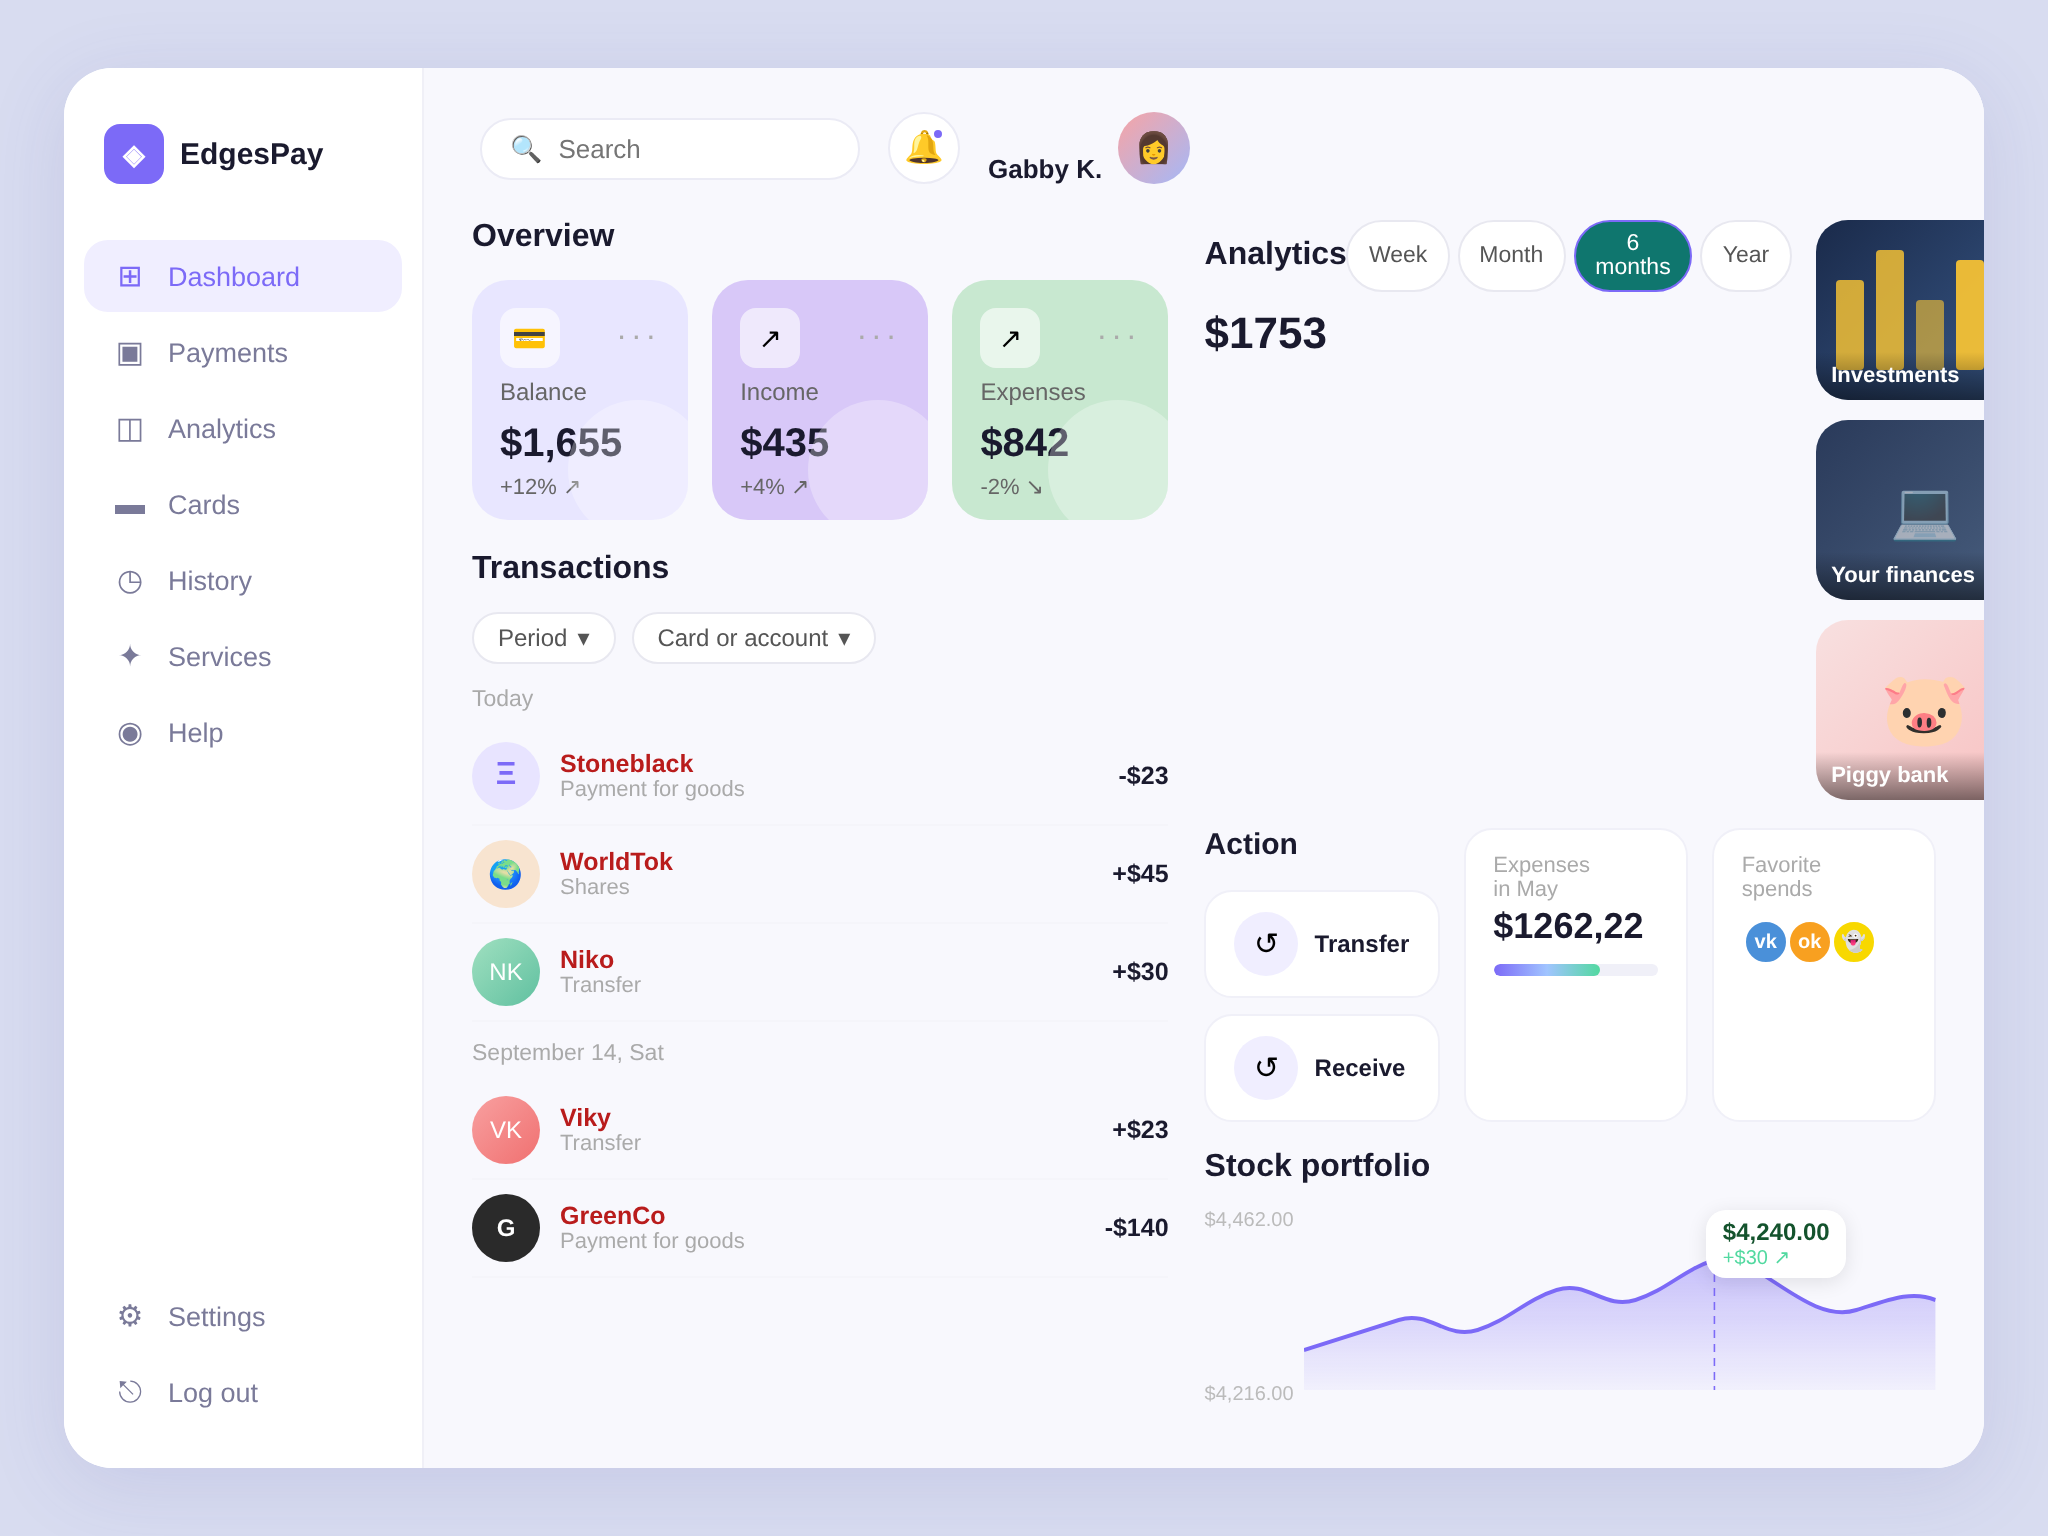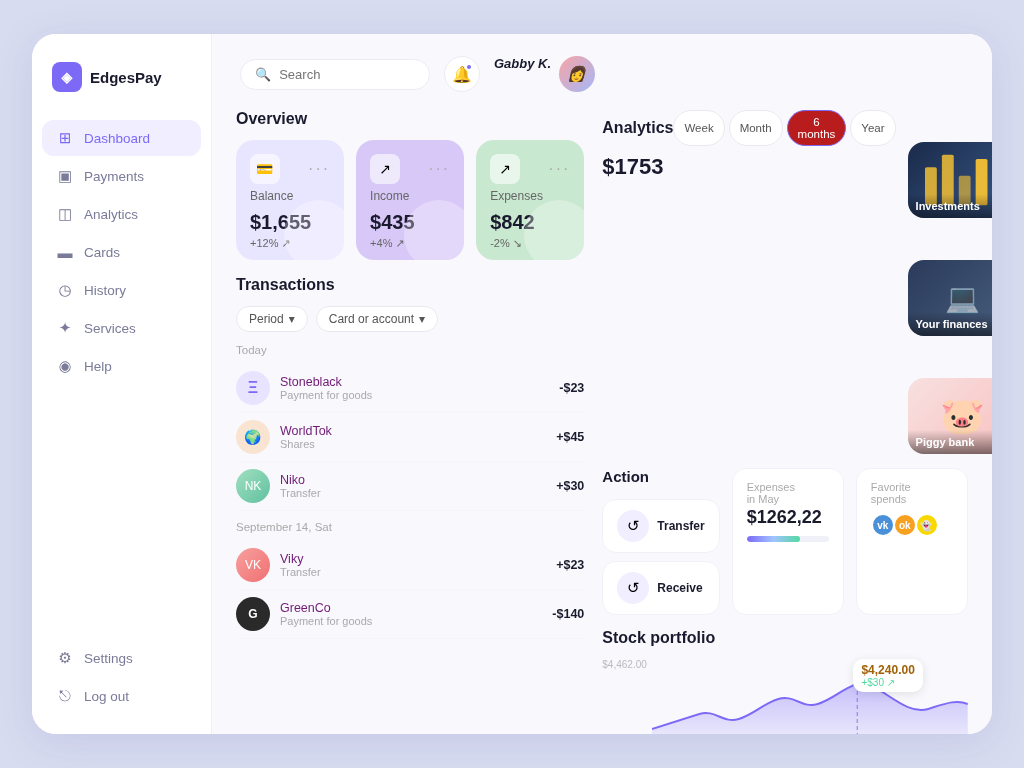--- a/index.html
+++ b/index.html
@@ -67,21 +67,21 @@
     .header-right { display: flex; align-items: center; gap: 14px; }
     .search-box {
       display: flex; align-items: center; gap: 8px;
       background: #fff; border-radius: 20px; padding: 7px 14px;
       border: 1px solid #ebebf5; width: 190px;
     }
     .search-box input { border: none; outline: none; font-size: 13px; color: #888; background: transparent; width: 100%; }
     .search-icon { color: #bbb; font-size: 13px; }
     .notif-btn { width: 36px; height: 36px; background: #fff; border-radius: 50%; display: flex; align-items: center; justify-content: center; border: 1px solid #ebebf5; cursor: pointer; font-size: 16px; color: #666; position: relative; }
     .notif-dot { width: 8px; height: 8px; background: #7c6af7; border-radius: 50%; position: absolute; top: 6px; right: 6px; border: 2px solid #fff; }
-    .user-info { display: flex; align-items: flex-start; gap: 8px; cursor: pointer; font-style: italic; }
+    .user-info { display: flex; align-items: flex-end; gap: 8px; cursor: pointer; }
     .user-name { font-size: 13px; font-weight: 600; color: #1a1a2e; }
     .user-avatar { width: 36px; height: 36px; border-radius: 50%; background: linear-gradient(135deg, #f8a4a4, #a4b8f8); overflow: hidden; display: flex; align-items: center; justify-content: center; font-size: 15px; }
     
     .section-title { font-size: 16px; font-weight: 700; color: #1a1a2e; margin-bottom: 12px; }
     .overview-cards { display: flex; gap: 12px; }
     .ov-card {
       flex: 1; border-radius: 18px; padding: 14px 14px 10px 14px;
       display: flex; flex-direction: column; justify-content: space-between;
       min-height: 120px; position: relative; overflow: hidden;
     }
@@ -107,33 +107,33 @@
     }
     .txn-date { font-size: 11.5px; color: #aaa; margin-bottom: 8px; font-weight: 500; }
     .txn-item { display: flex; align-items: center; gap: 10px; padding: 7px 0; border-bottom: 1px solid #f5f5fa; }
     .txn-avatar { width: 34px; height: 34px; border-radius: 50%; display: flex; align-items: center; justify-content: center; font-size: 16px; flex-shrink: 0; }
     .txn-avatar.eth { background: #e8e4ff; }
     .txn-avatar.world { background: #f8e4d0; }
     .txn-avatar.niko { background: #d0f0e8; overflow: hidden; }
     .txn-avatar.viky { background: #f8d0d0; overflow: hidden; }
     .txn-avatar.green { background: #2a2a2a; }
     .txn-info { flex: 1; }
-    .txn-name { font-size: 12.5px; font-weight: 400; color: #701a75; }
+    .txn-name { font-size: 12.5px; font-weight: 700; color: #b91c1c; }
     .txn-sub { font-size: 11px; color: #aaa; }
     .txn-amount { font-size: 12.5px; font-weight: 600; }
     .txn-amount.neg { color: #1a1a2e; }
     .txn-amount.pos { color: #1a1a2e; }
     .analytics-header { display: flex; align-items: center; justify-content: space-between; margin-bottom: 8px; }
     .analytics-title { font-size: 16px; font-weight: 700; color: #1a1a2e; }
     .time-filters { display: flex; gap: 4px; }
     .time-btn {
       padding: 5px 10px; border-radius: 20px; font-size: 11.5px;
       border: 1px solid #e8e8f0; background: #fff; color: #555; cursor: pointer;
     }
-    .time-btn.active { background: #b91c1c; color: #fff; border-color: #7c6af7; }
+    .time-btn.active { background: #0f766e; color: #fff; border-color: #7c6af7; }
     .expected-label { font-size: 11.5px; color: #aaa; }
     .expected-amount { font-size: 22px; font-weight: 800; color: #1a1a2e; margin-bottom: 10px; }
     .chart-area { height: 110px; display: flex; align-items: flex-end; gap: 10px; padding: 0 4px; }
     .chart-bar-wrap { display: flex; flex-direction: column; align-items: center; gap: 4px; flex: 1; }
     .chart-bar { width: 28px; border-radius: 8px 8px 0 0; background: #e8e6ff; transition: height 0.3s; }
     .chart-bar.active { background: #7c6af7; }
     .chart-label { font-size: 10px; color: #bbb; }
     .action-btn { display: flex; align-items: center; gap: 8px; background: #fff; border-radius: 14px; padding: 10px 14px; border: 1px solid #f0f0f8; cursor: pointer; min-width: 90px; }
     .action-btn-icon { width: 32px; height: 32px; background: #f0eeff; border-radius: 50%; display: flex; align-items: center; justify-content: center; font-size: 15px; }
     .action-btn-label { font-size: 12px; font-weight: 600; color: #1a1a2e; }
@@ -142,21 +142,21 @@
     .action-stats-amount { font-size: 18px; font-weight: 800; color: #1a1a2e; margin-bottom: 8px; }
     .progress-bar { height: 6px; border-radius: 3px; background: #f0f0f8; overflow: hidden; }
     .progress-fill { height: 100%; border-radius: 3px; background: linear-gradient(90deg, #7c6af7, #a0c4ff, #52d9a0); }
     .fav-icons { display: flex; gap: -4px; margin-top: 6px; }
     .fav-icon { width: 24px; height: 24px; border-radius: 50%; display: flex; align-items: center; justify-content: center; font-size: 12px; border: 2px solid #fff; margin-left: -4px; }
     .fav-icon:first-child { margin-left: 0; }
     .fav-spends { flex: 1; background: #fff; border-radius: 14px; padding: 12px 14px; border: 1px solid #f0f0f8; }
     .fav-spends-title { font-size: 11px; color: #aaa; margin-bottom: 8px; }
     
     .right-panel { display: flex; flex-direction: column; gap: 10px; width: 110px; flex-shrink: 0; }
-    .panel-card { border-radius: 16px; overflow: hidden; height: 76px; position: relative; cursor: pointer; margin-top: 32px; }
+    .panel-card { border-radius: 16px; overflow: hidden; height: 90px; position: relative; cursor: pointer; }
     .panel-card-overlay { position: absolute; bottom: 0; left: 0; right: 0; background: linear-gradient(transparent, rgba(0,0,0,0.5)); padding: 6px 8px; }
     .panel-card-label { font-size: 11px; color: #fff; font-weight: 600; }
     .panel-card-bg { width: 100%; height: 100%; display: flex; align-items: center; justify-content: center; }
     .panel-investments { background: linear-gradient(135deg, #1a2a4a, #3a5a8a); }
     .panel-finances { background: linear-gradient(135deg, #2a3a5a, #4a5a7a); }
     .panel-piggy { background: linear-gradient(135deg, #f8e0e0, #f8c0c0); }
   </style>
 </head>
 <body>
 
@@ -416,21 +416,21 @@
                   <stop offset="0%" stop-color="#7c6af7" stop-opacity="0.4"></stop>
                   <stop offset="100%" stop-color="#7c6af7" stop-opacity="0.05"></stop>
                 </linearGradient>
               </defs>
               <path d="M0,60 C20,55 40,50 60,45 C80,40 90,55 110,50 C130,45 140,35 160,30 C180,25 190,40 210,35 C230,30 240,20 260,15 C270,12 280,18 290,22 C310,32 330,45 350,40 C370,35 385,30 400,35 L400,80 L0,80 Z" fill="url(#stockGrad)"></path>
               <path d="M0,60 C20,55 40,50 60,45 C80,40 90,55 110,50 C130,45 140,35 160,30 C180,25 190,40 210,35 C230,30 240,20 260,15 C270,12 280,18 290,22 C310,32 330,45 350,40 C370,35 385,30 400,35" fill="none" stroke="#7c6af7" stroke-width="2"></path>
               <circle cx="260" cy="15" r="4" fill="#7c6af7"></circle>
               <line x1="260" y1="15" x2="260" y2="80" stroke="#7c6af7" stroke-width="1" stroke-dasharray="4,3"></line>
             </svg>
             <div style="position:absolute;top:0;left:calc(50px + 55%);background:#fff;border-radius:10px;padding:4px 8px;box-shadow:0 2px 10px rgba(0,0,0,0.1);font-size:11px;">
-              <div style="font-weight:700;color:#a16207;font-size:12px;">$4,240.00</div>
+              <div style="font-weight:700;color:#14532d;font-size:12px;">$4,240.00</div>
               <div style="color:#52d9a0;font-size:10px;">+$30 ↗</div>
             </div>
           </div>
 
         </div>
       </div>
     </div>
   </main>
 </div>
 

